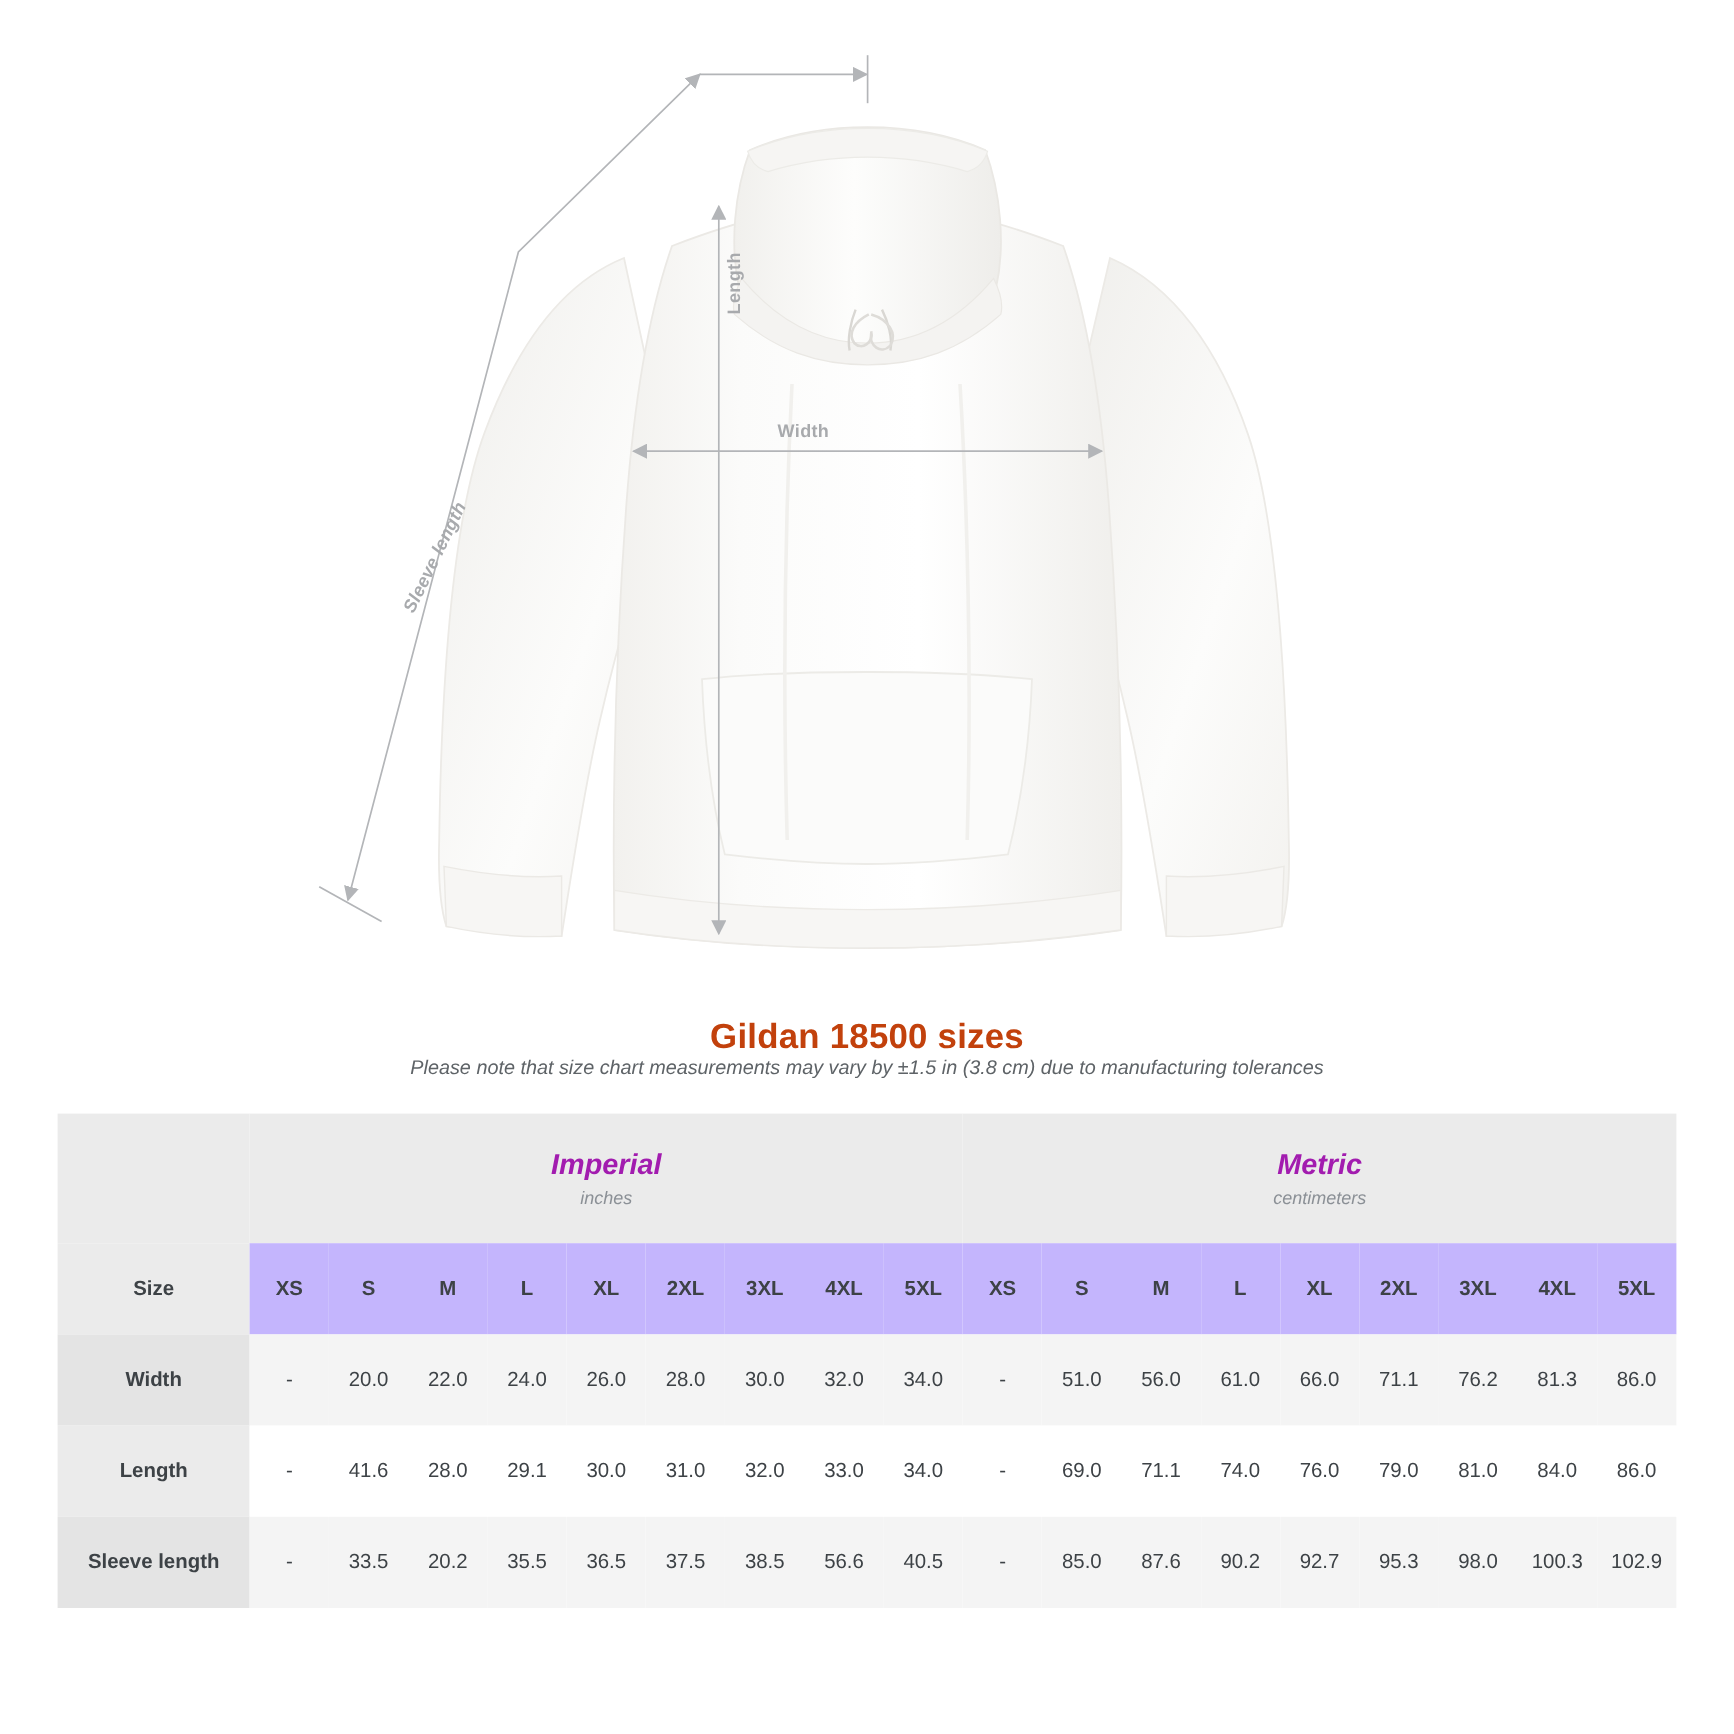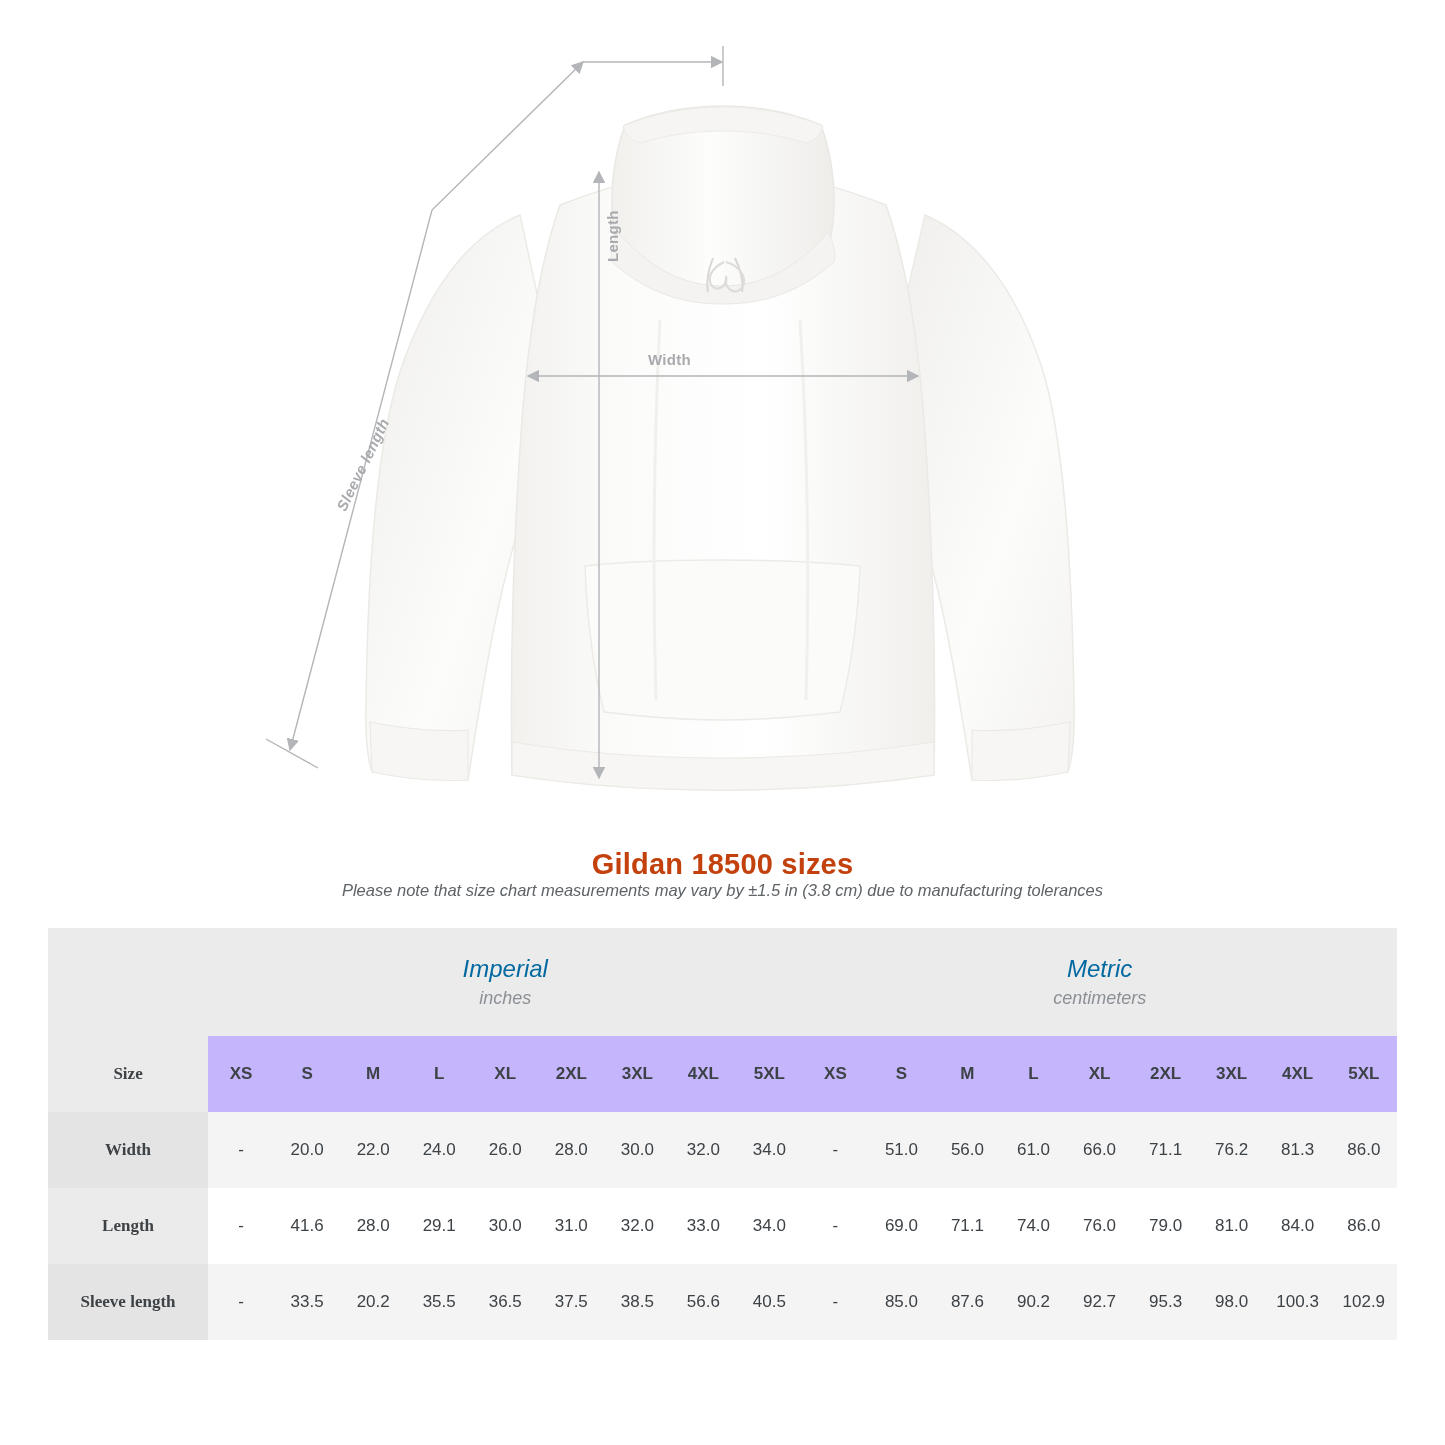--- a/index.html
+++ b/index.html
@@ -95,26 +95,26 @@
     font-size: 16.5px;
     color: #3d4246;
   }
   .unit-head {
     height: 108px;
     background: #ebebeb;
   }
   .unit-title {
     font-size: 24px;
     font-style: italic;
-    font-weight: normal;
-    color: #0369a1;
+    font-weight: bold;
+    color: #a21caf;
     line-height: 1.15;
   }
   .unit-sub {
-    font-size: 18px;
+    font-size: 15px;
     font-style: italic;
     color: #8b9096;
     margin-top: 6px;
   }
   tr.head-row td {
     height: 76px;
     font-size: 17px;
     font-weight: bold;
     color: #3d4246;
     background: #c4b5fd;
@@ -128,21 +128,20 @@
     background: #ffffff;
   }
   tr.data-row.alt td {
     background: #f4f4f4;
   }
   td.rowlabel {
     font-weight: bold;
     font-size: 17px;
     background: #ebebeb !important;
     color: #3d4246;
-    font-family: Liberation Serif, serif;
   }
   tr.data-row.alt td.rowlabel {
     background: #e4e4e4 !important;
   }
 </style>
 </head>
 <body>
 
 <div class="page">
 

